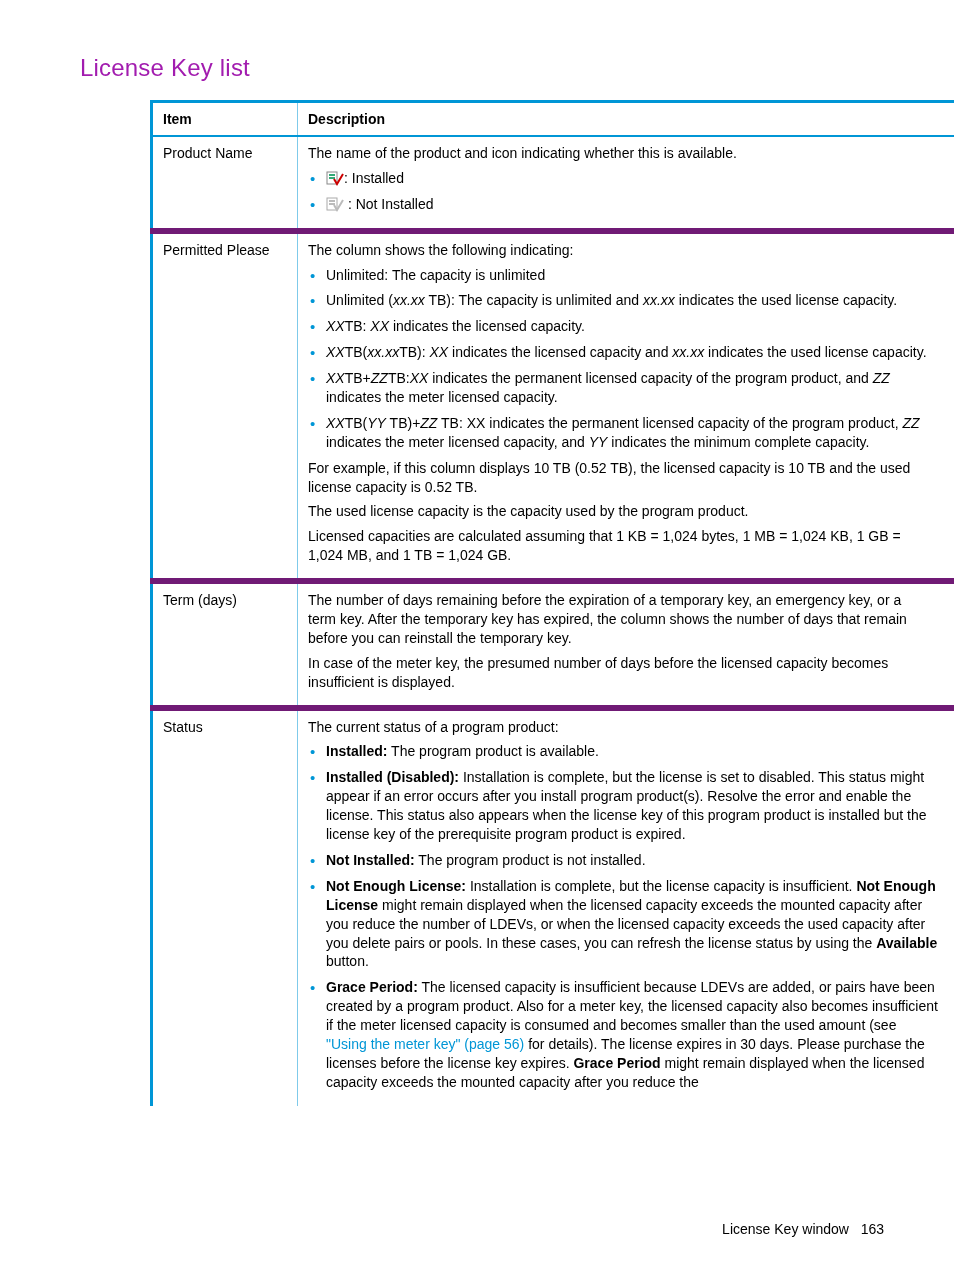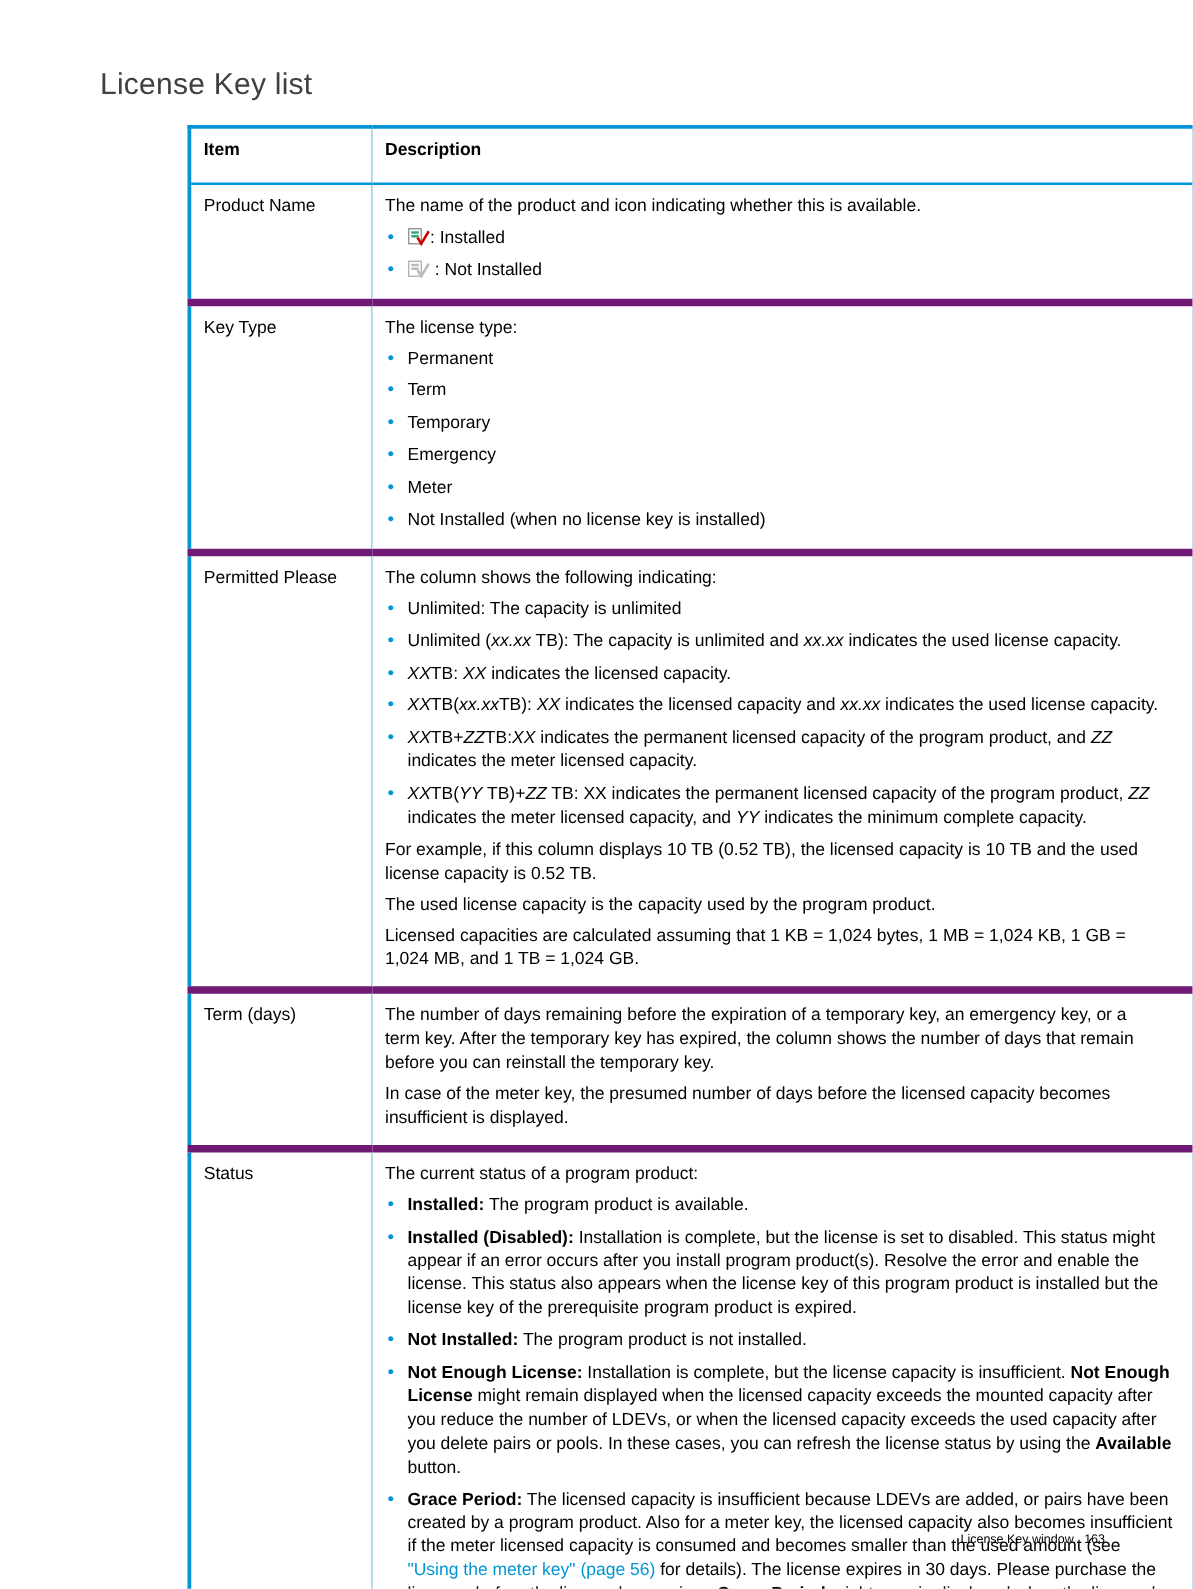--- a/index.html
+++ b/index.html
@@ -10,36 +10,36 @@
     font-family: Arial, Helvetica, sans-serif;
     font-size: 14px;
     color: #000;
     position: relative;
     background: #fff;
   }
   .page-inner {
     padding: 54px 70px 40px 80px;
   }
   h2.section-title {
-    color: #404040;
+    color: #a21caf;
     font-weight: 300;
     font-size: 24px;
     margin: 0 0 18px 0;
     font-family: Arial, Helvetica, sans-serif;
     letter-spacing: 0.2px;
   }
   table.main {
     border-collapse: collapse;
     width: 807px;
     margin-left: 70px;
   }
   table.main th {
     text-align: left;
     font-weight: bold;
-    padding: 8px 14px 19px 10px;
+    padding: 8px 14px 8px 10px;
     vertical-align: top;
     font-size: 14px;
   }
   table.main td {
     padding: 7px 14px 7px 10px;
     vertical-align: top;
     font-size: 14px;
     line-height: 1.35;
   }
   .outer-t { border-top: 3px solid #0096d6; }
@@ -67,21 +67,21 @@
     top:0;
   }
   .ital { font-style: italic; }
   .b1 { font-weight: bold; }
   a.link { color: #0096d6; text-decoration: none; }
   .para { margin: 0 12px 6px 0; }
   .footer {
     position: absolute;
     bottom: 34px;
     right: 70px;
-    font-size: 10px;
+    font-size: 14px;
   }
   svg.icon { vertical-align: -3px; }
 </style>
 </head>
 <body>
 
 <div class="page-inner">
   <h2 class="section-title">License Key list</h2>
 
   <table class="main">
@@ -109,34 +109,20 @@
               <rect x="1" y="2" width="10" height="12" fill="#fff" stroke="#aaa"></rect>
               <rect x="3" y="4" width="6" height="2" fill="#bbb"></rect>
               <rect x="3" y="7" width="6" height="2" fill="#bbb"></rect>
               <path d="M8,9 L11,14 L17,4" stroke="#bbb" stroke-width="2" fill="none"></path>
             </svg><span> : Not Installed</span>
           </li>
         </ul>
       </td>
     </tr>
 
-    <tr class="row-sep">
-      <td class="item-col outer-l">Key Type</td>
-      <td class="outer-r">
-        <div class="para">The license type:</div>
-        <ul class="b">
-          <li>Permanent</li>
-          <li>Term</li>
-          <li>Temporary</li>
-          <li>Emergency</li>
-          <li>Meter</li>
-          <li>Not Installed (when no license key is installed)</li>
-        </ul>
-      </td>
-    </tr>
 
     <tr class="row-sep">
       <td class="item-col outer-l">Permitted Please</td>
       <td class="outer-r">
         <div class="para">The column shows the following indicating:</div>
         <ul class="b">
           <li>Unlimited: The capacity is unlimited</li>
           <li><span>Unlimited (</span><span class="ital">xx.xx</span><span> TB): The capacity is unlimited and </span><span class="ital">xx.xx</span><span> indicates the used license capacity.</span></li>
           <li><span class="ital">XX</span><span>TB: </span><span class="ital">XX</span><span> indicates the licensed capacity.</span></li>
           <li><span class="ital">XX</span><span>TB(</span><span class="ital">xx.xx</span><span>TB): </span><span class="ital">XX</span><span> indicates the licensed capacity and </span><span class="ital">xx.xx</span><span> indicates the used license capacity.</span></li>

